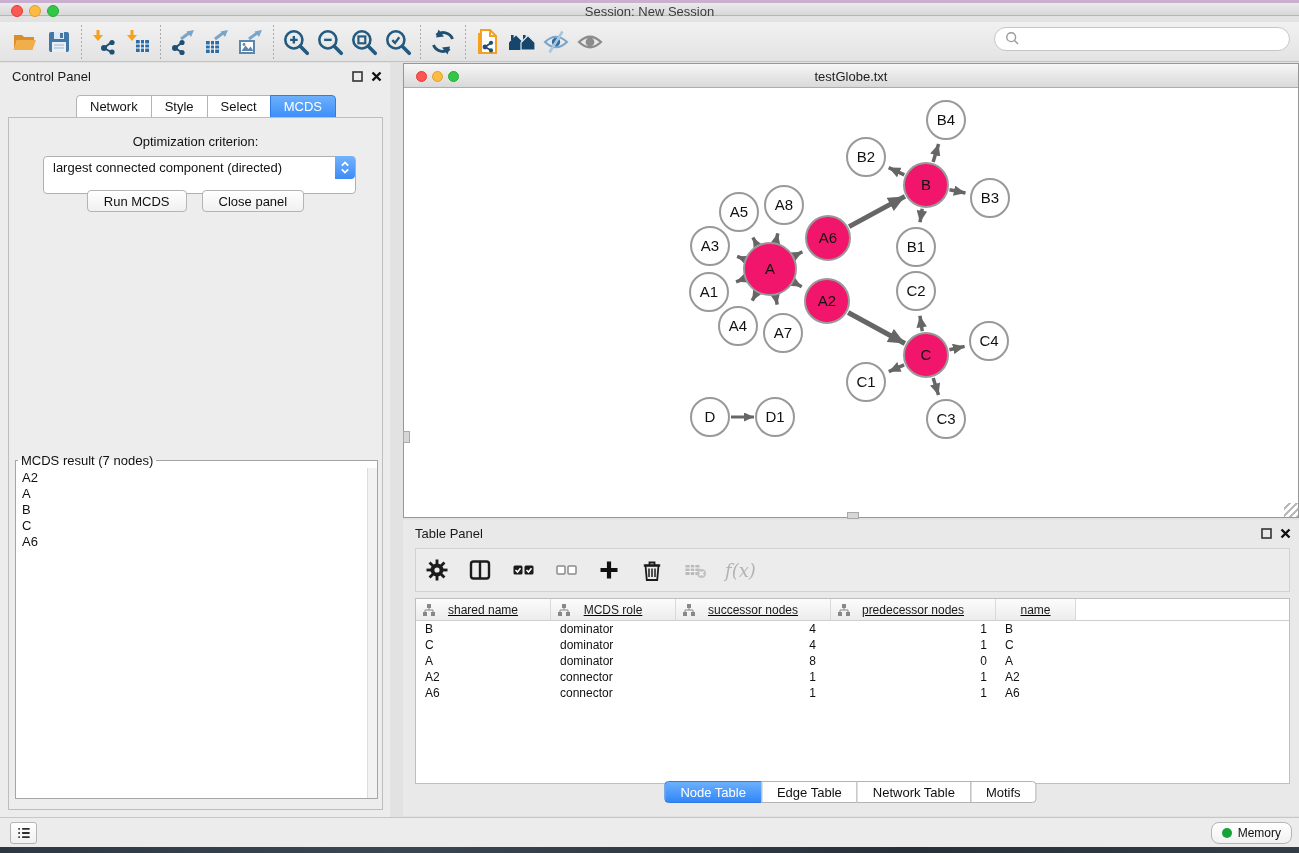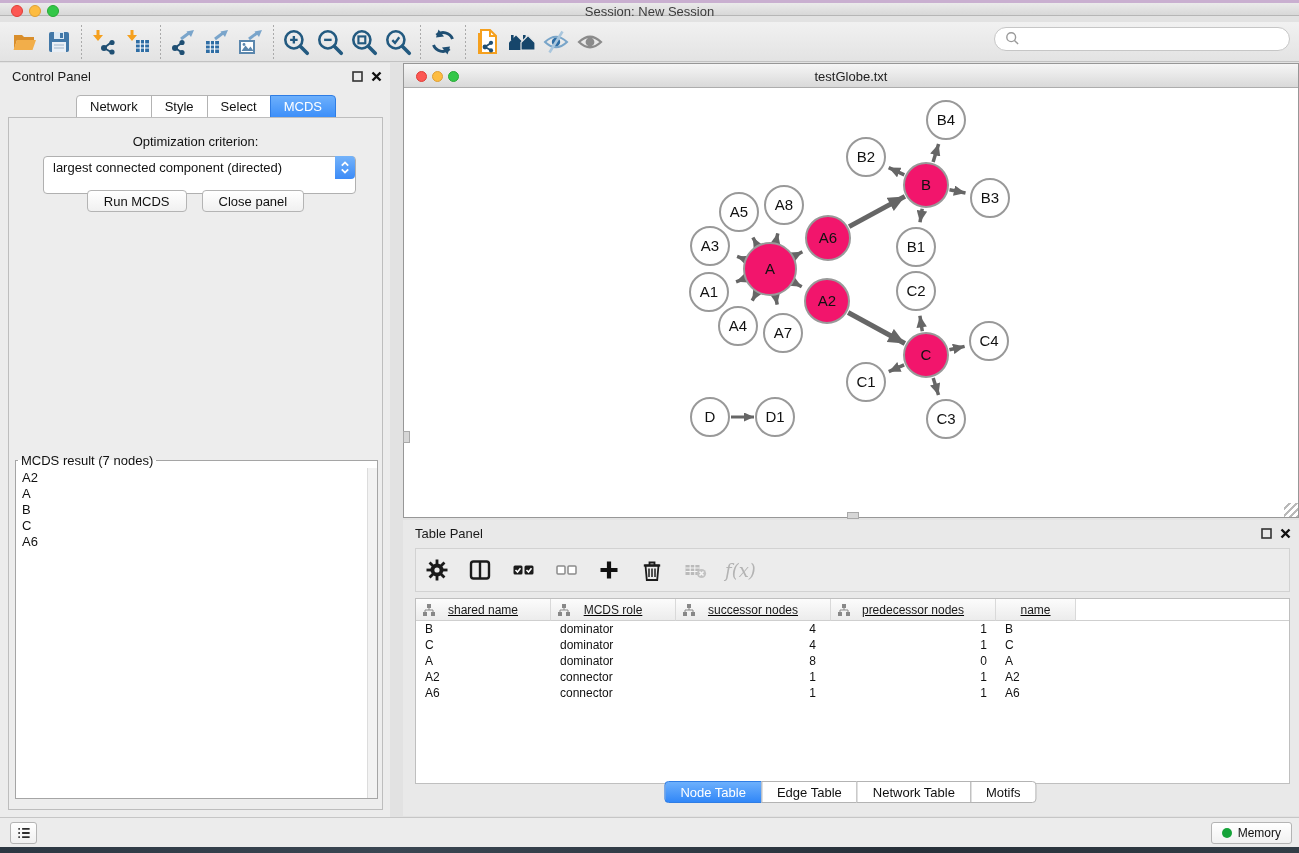--- a/index.html
+++ b/index.html
@@ -103,21 +103,21 @@
   .tp-tab:last-child { border-radius:0 4px 4px 0; }
   .tp-tab.sel { background:linear-gradient(#6db0fc,#3187f8); color:#fff; border-color:#2f7de4; }
 
   
   #status-bar { top:817px; left:0; width:1299px; height:30px; background:#ececec;
     border-top:1px solid #c6c6c6; }
   #task-btn { position:absolute; left:10px; top:4px; width:27px; height:22px;
     background:linear-gradient(#fff,#f0f0f0); border:1px solid #b4b4b4; border-radius:3px;
     display:flex; align-items:center; justify-content:center; }
   #memory-btn { position:absolute; right:7px; top:4px; height:22px;
-    background:linear-gradient(#fff,#f1f1f1); border:1px solid #b4b4b4; border-radius:3px;
+    background:linear-gradient(#fff,#f1f1f1); border:1px solid #b4b4b4; border-radius:8px;
     display:flex; align-items:center; gap:6px; padding:0 10px; font-size:12px; color:#111; }
   #memory-dot { width:10px; height:10px; border-radius:50%; background:#15a339; }
 </style>
 </head>
 <body>
 
 <div id="wall-top" class="abs"></div>
 
 <div id="titlebar" class="abs">
   <span class="light l-red" style="left:11px"></span>

